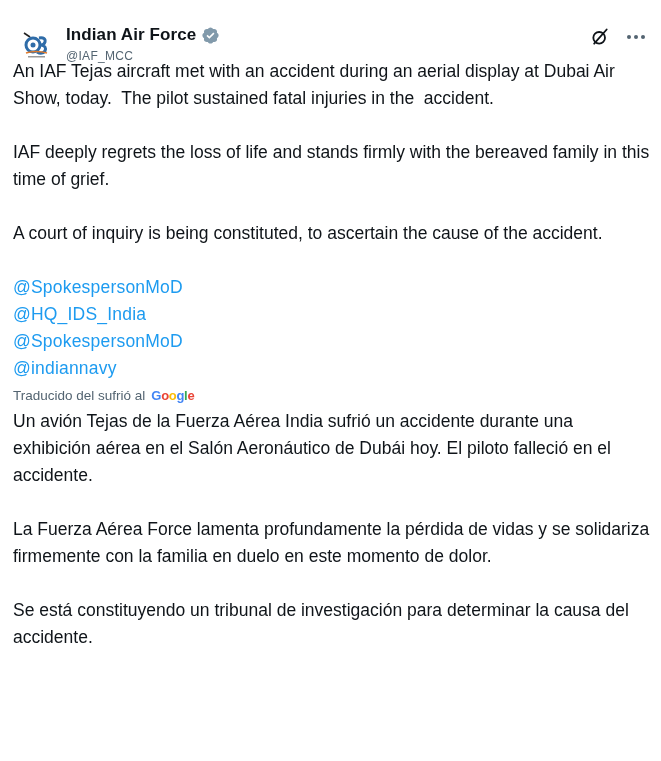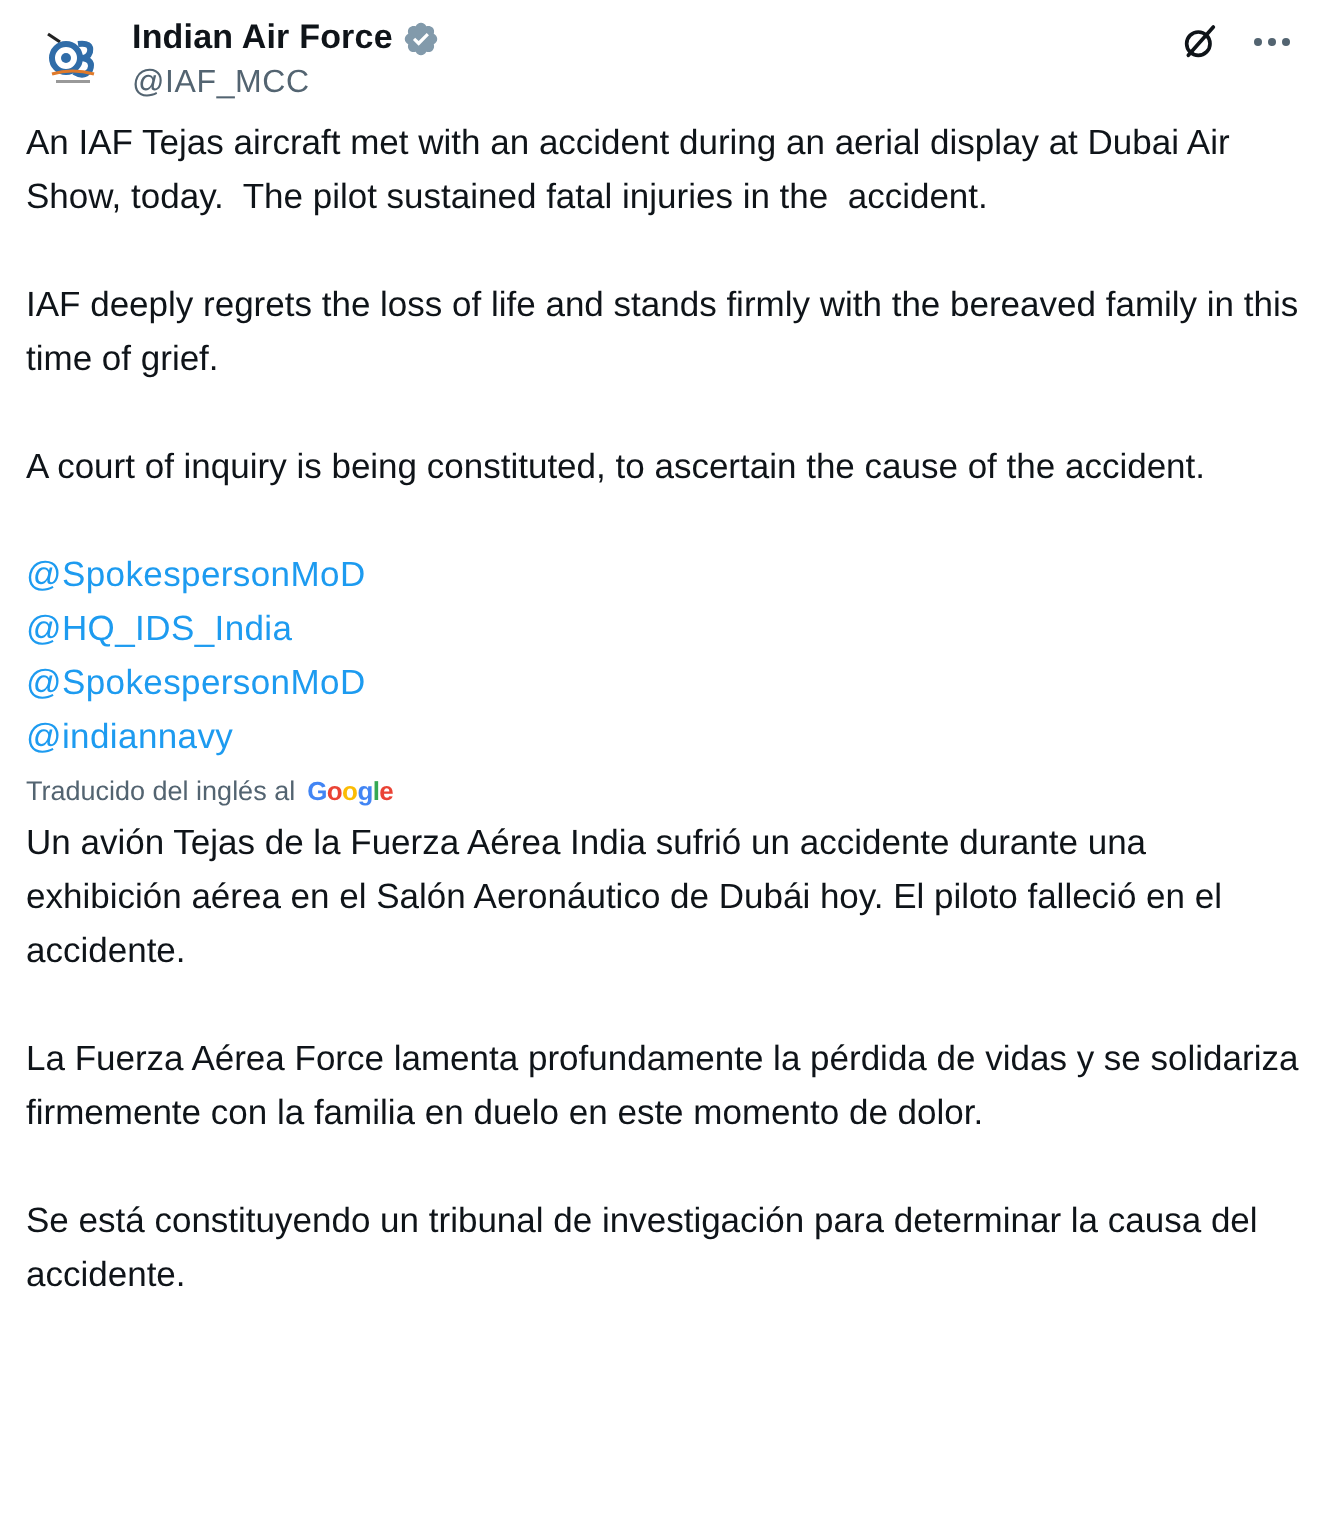--- a/index.html
+++ b/index.html
@@ -1,30 +1,30 @@
 <!DOCTYPE html>
 <html><head>
   <meta charset="utf-8">
   <style>
     html, body { margin: 0; padding: 0; background: #ffffff; }
     body {
       width: 661px; height: 761px; overflow: hidden; position: relative;
       font-family: "Liberation Sans", "DejaVu Sans", sans-serif;
       color: #0f1419;
     }
-    .header { position: absolute; left: 0; top: 0; width: 661px; height: 60px; }
+    .header { position: absolute; left: 0; top: 16px; width: 661px; height: 60px; }
     .avatar {
       position: absolute; left: 16px; top: 8px; width: 40px; height: 40px;
       border-radius: 50%; background: #fff; overflow: hidden;
     }
     .names { position: absolute; left: 66px; top: 8px; }
     .display-name-row { display: flex; align-items: center; height: 22px; }
     .display-name { font-weight: bold; font-size: 17px; color: #0f1419; letter-spacing: 0.1px; }
     .verified { margin-left: 5px; width: 19px; height: 19px; display: inline-block; }
-    .handle { font-size: 16px; color: #536471; margin-top: 3px; letter-spacing: 0.3px; }
+    .handle { font-size: 12px; color: #536471; margin-top: 3px; letter-spacing: 0.3px; }
     .top-actions { position: absolute; right: 14px; top: 10px; display: flex; align-items: center; gap: 14px; }
     .icon-btn { width: 22px; height: 22px; display: flex; align-items: center; justify-content: center; cursor: pointer; }
     .more-dots { display: flex; gap: 3px; }
     .more-dots span { width: 4px; height: 4px; border-radius: 50%; background: #536471; display: block; }
 
     .body-text {
       position: absolute; left: 13px; top: 58px; width: 640px;
       font-size: 17.5px; line-height: 27px; color: #0f1419;
     }
     .para { margin: 0; white-space: pre-wrap; }
@@ -90,21 +90,21 @@
   <div class="gap"></div>
 
   <div>
     <a class="mention">@SpokespersonMoD</a>
     <a class="mention">@HQ_IDS_India</a>
     <a class="mention">@SpokespersonMoD</a>
     <a class="mention">@indiannavy</a>
   </div>
 
   <div class="translated">
-    <span>Traducido del inglés al</span>
+    <span>Traducido del sufrió al</span>
     <span class="google-logo"><span class="g-blue">G</span><span class="g-red">o</span><span class="g-yellow">o</span><span class="g-blue">g</span><span class="g-green">l</span><span class="g-red">e</span></span>
   </div>
 
   <p class="para">Un avión Tejas de la Fuerza Aérea India sufrió un accidente durante una exhibición aérea en el Salón Aeronáutico de Dubái hoy. El piloto falleció en el accidente.</p>
   <div class="gap"></div>
   <p class="para">La Fuerza Aérea Force lamenta profundamente la pérdida de vidas y se solidariza firmemente con la familia en duelo en este momento de dolor.</p>
   <div class="gap"></div>
   <p class="para">Se está constituyendo un tribunal de investigación para determinar la causa del accidente.</p>
 </div>
 

